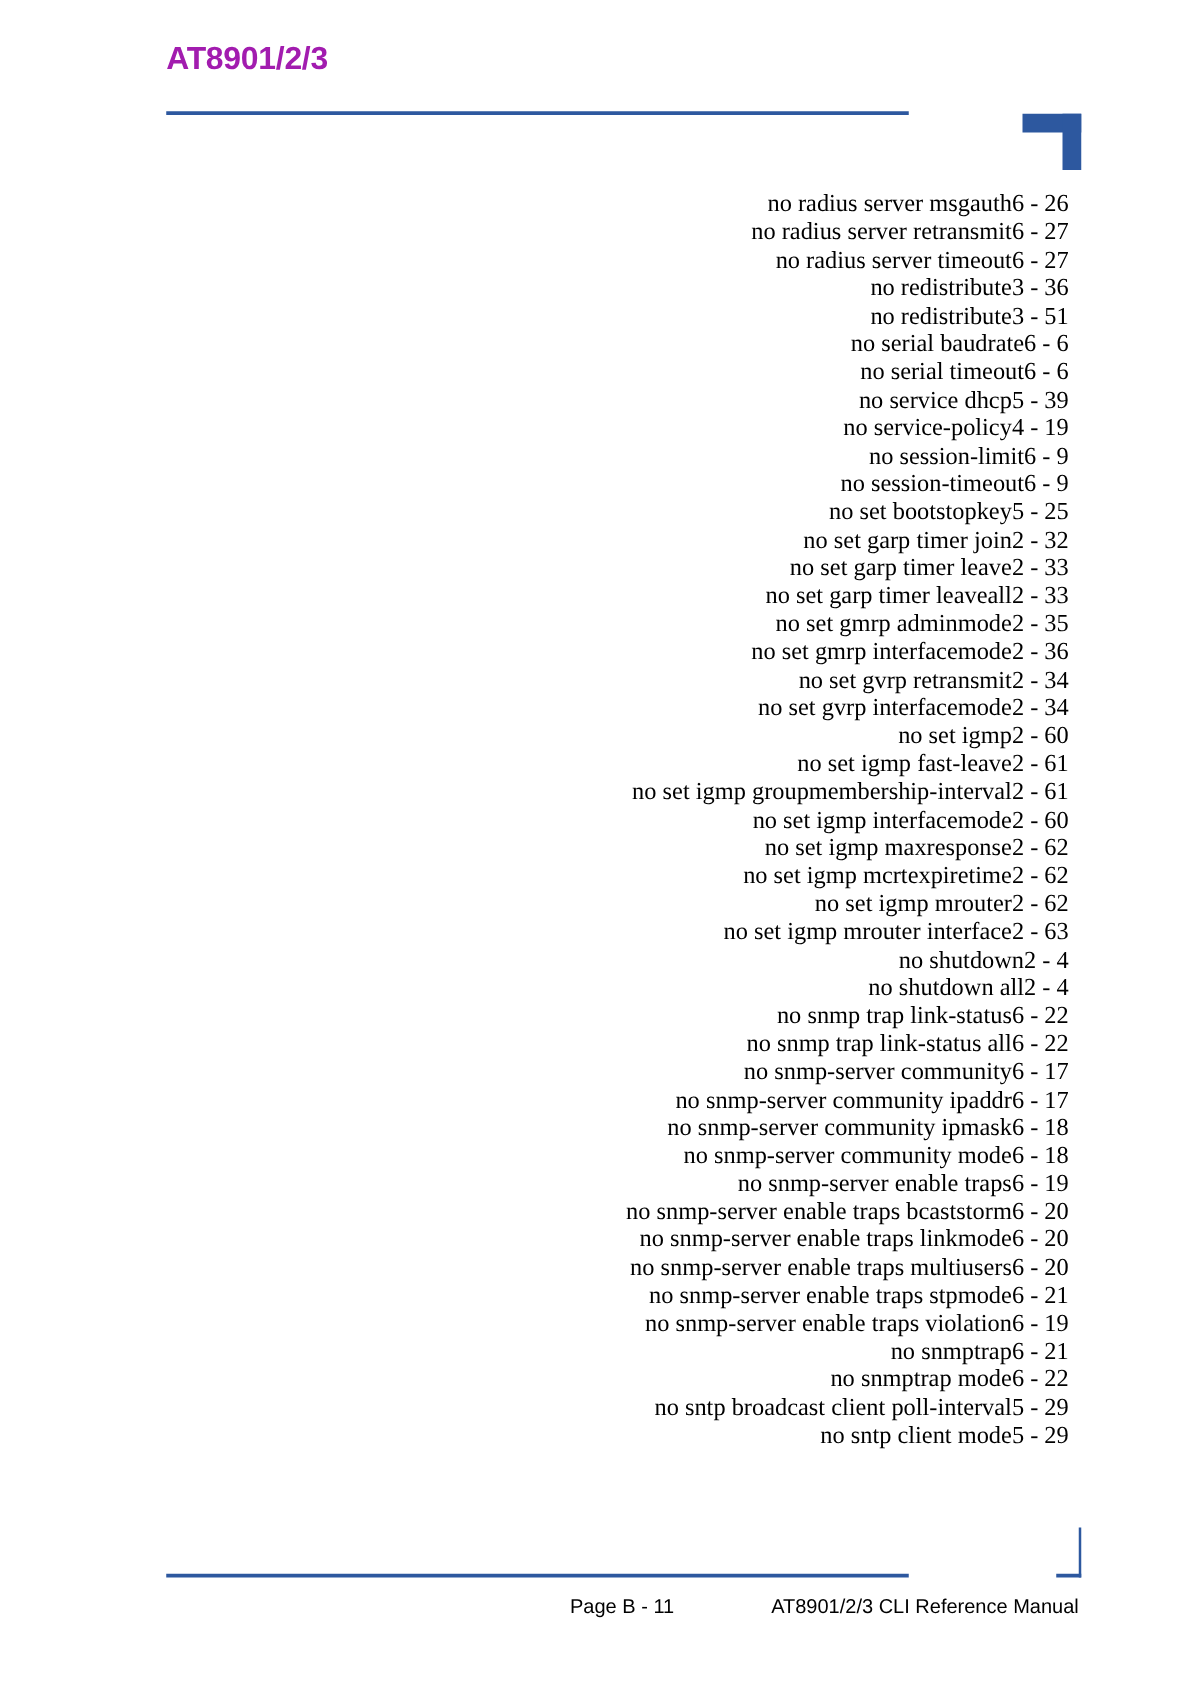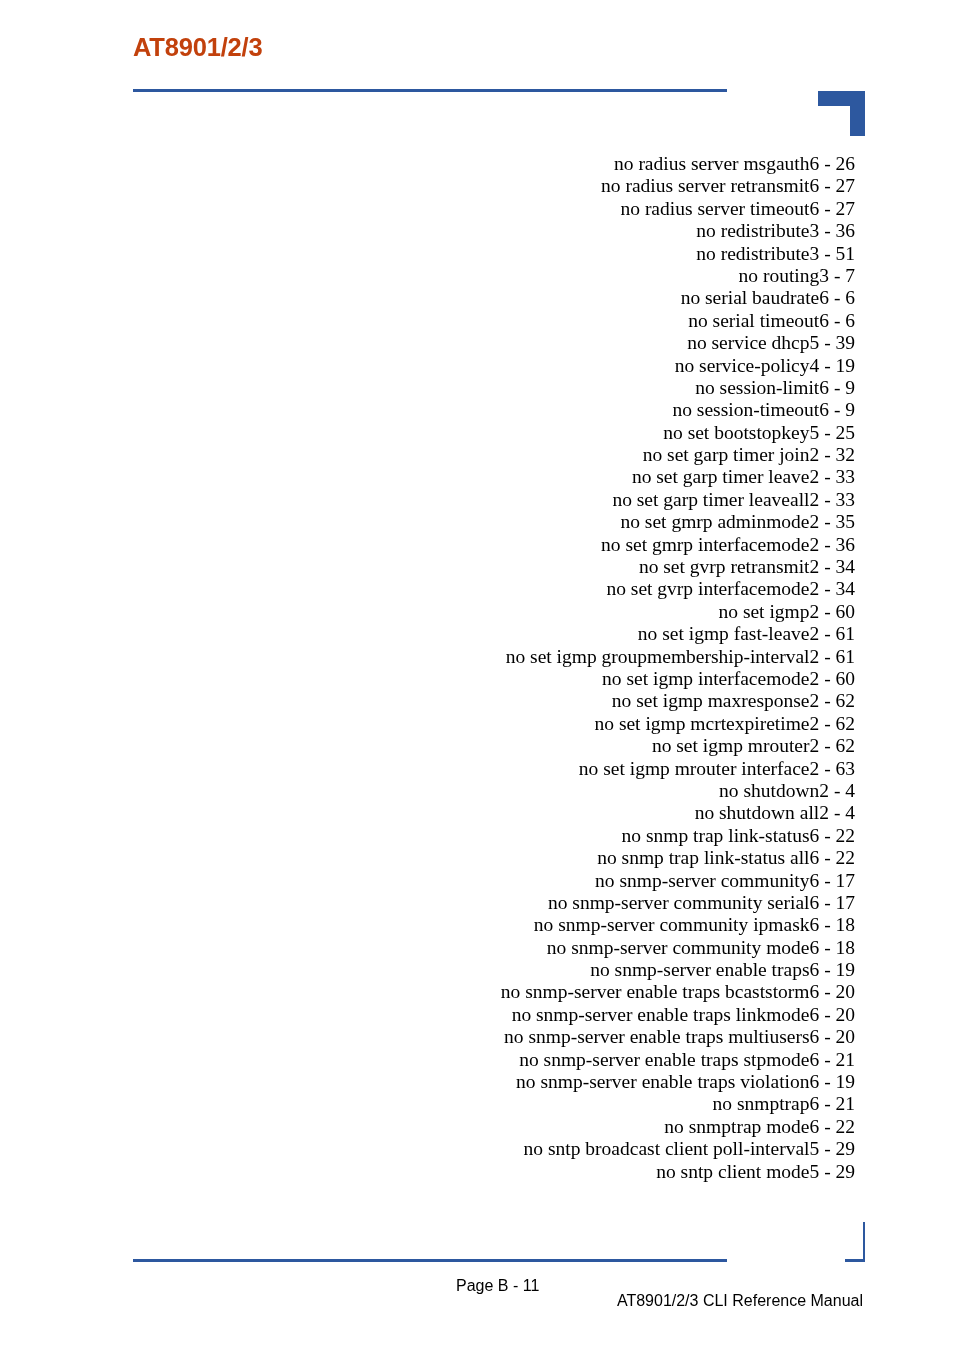--- a/index.html
+++ b/index.html
@@ -26,21 +26,21 @@
     display: flex;
     align-items: flex-start;
     justify-content: space-between;
   }
   .header-left,
   .header-right {
     font-family: "Liberation Sans", "DejaVu Sans", sans-serif;
     font-weight: bold;
     font-size: 25.5px;
     letter-spacing: -0.2px;
-    color: #c2410c;
+    color: #a21caf;
     white-space: nowrap;
     line-height: 1.05;
   }
   .header-right {
     font-size: 25.5px;
     margin-right: -2px;
   }
 
   .header-rule {
     position: absolute;
@@ -147,21 +147,21 @@
     text-decoration: underline;
   }
   .footer-page-number {
     position: absolute;
     left: 323px;
     top: 3px;
   }
   .footer-manual-title {
     position: absolute;
     right: 0px;
-    top: 18px;
+    top: 3px;
   }
 </style>
 </head>
 <body>
 
 <div class="page-header">
   <div class="header-left">AT8901/2/3</div>
 </div>
 
 <div class="header-rule"></div>
@@ -186,24 +186,20 @@
     </div>
     <div class="index-entry">
       <span class="entry-command">no redistribute</span>
       <span class="entry-page">3 - 36</span>
     </div>
     <div class="index-entry">
       <span class="entry-command">no redistribute</span>
       <span class="entry-page">3 - 51</span>
     </div>
     <div class="index-entry">
-      <span class="entry-command">no routing</span>
-      <span class="entry-page">3 - 7</span>
-    </div>
-    <div class="index-entry">
       <span class="entry-command">no serial baudrate</span>
       <span class="entry-page">6 - 6</span>
     </div>
     <div class="index-entry">
       <span class="entry-command">no serial timeout</span>
       <span class="entry-page">6 - 6</span>
     </div>
     <div class="index-entry">
       <span class="entry-command">no service dhcp</span>
       <span class="entry-page">5 - 39</span>
@@ -298,21 +294,21 @@
     </div>
     <div class="index-entry">
       <span class="entry-command">no snmp trap link-status all</span>
       <span class="entry-page">6 - 22</span>
     </div>
     <div class="index-entry">
       <span class="entry-command">no snmp-server community</span>
       <span class="entry-page">6 - 17</span>
     </div>
     <div class="index-entry">
-      <span class="entry-command">no snmp-server community serial</span>
+      <span class="entry-command">no snmp-server community ipaddr</span>
       <span class="entry-page">6 - 17</span>
     </div>
     <div class="index-entry">
       <span class="entry-command">no snmp-server community ipmask</span>
       <span class="entry-page">6 - 18</span>
     </div>
     <div class="index-entry">
       <span class="entry-command">no snmp-server community mode</span>
       <span class="entry-page">6 - 18</span>
     </div>

